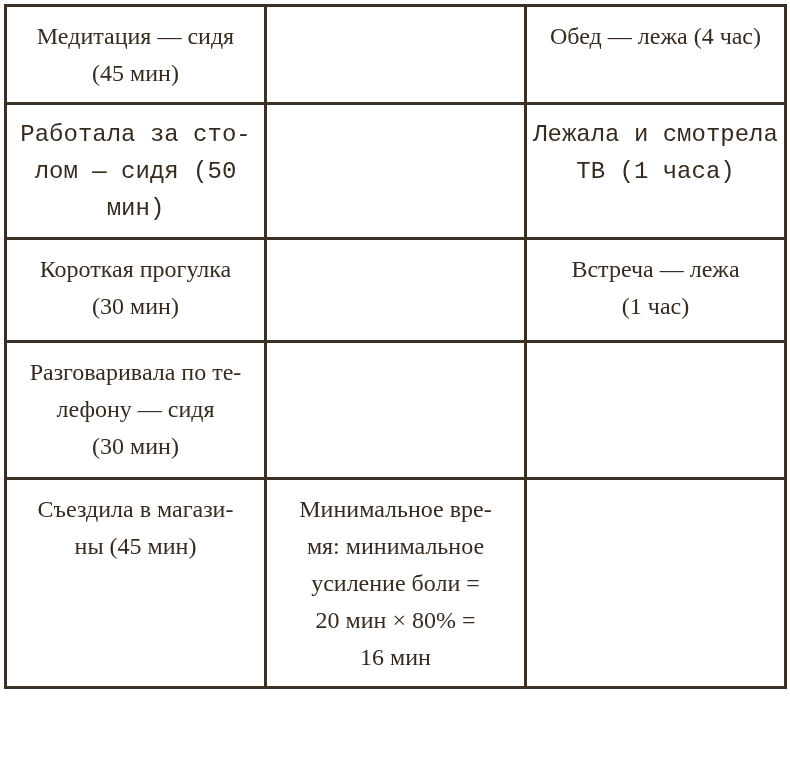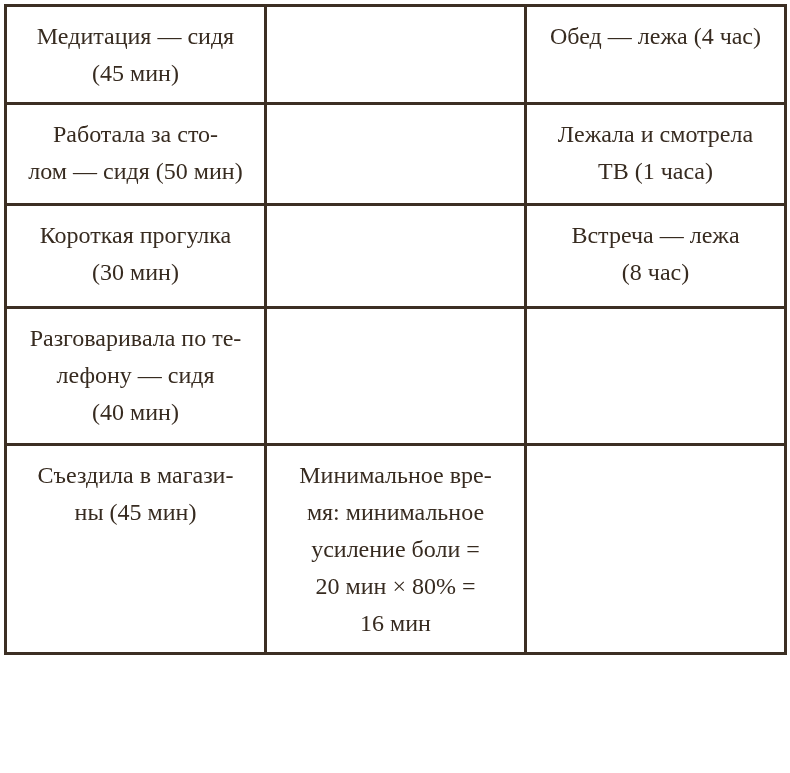--- a/index.html
+++ b/index.html
@@ -35,38 +35,38 @@
 <body>
 
 <table class="activity-table">
   <tbody>
       <tr style="height: 95px;">
         <td>Медитация — сидя
 (45 мин)</td>
         <td></td>
         <td>Обед — лежа (4 час)</td>
       </tr>
-      <tr style="height: 101px;">
+      <tr style="height: 101px; font-family: Liberation Mono, monospace;">
         <td>Работала за сто-
 лом — сидя (50 мин)</td>
         <td></td>
         <td>Лежала и смотрела
 ТВ (1 часа)</td>
       </tr>
       <tr style="height: 103px;">
         <td>Короткая прогулка
 (30 мин)</td>
         <td></td>
         <td>Встреча — лежа
-(8 час)</td>
+(1 час)</td>
       </tr>
       <tr style="height: 137px;">
         <td>Разговаривала по те-
 лефону — сидя
-(40 мин)</td>
+(30 мин)</td>
         <td></td>
         <td></td>
       </tr>
       <tr style="height: 181px;">
         <td>Съездила в магази-
 ны (45 мин)</td>
         <td>Минимальное вре-
 мя: минимальное
 усиление боли =
 20 мин × 80% =

